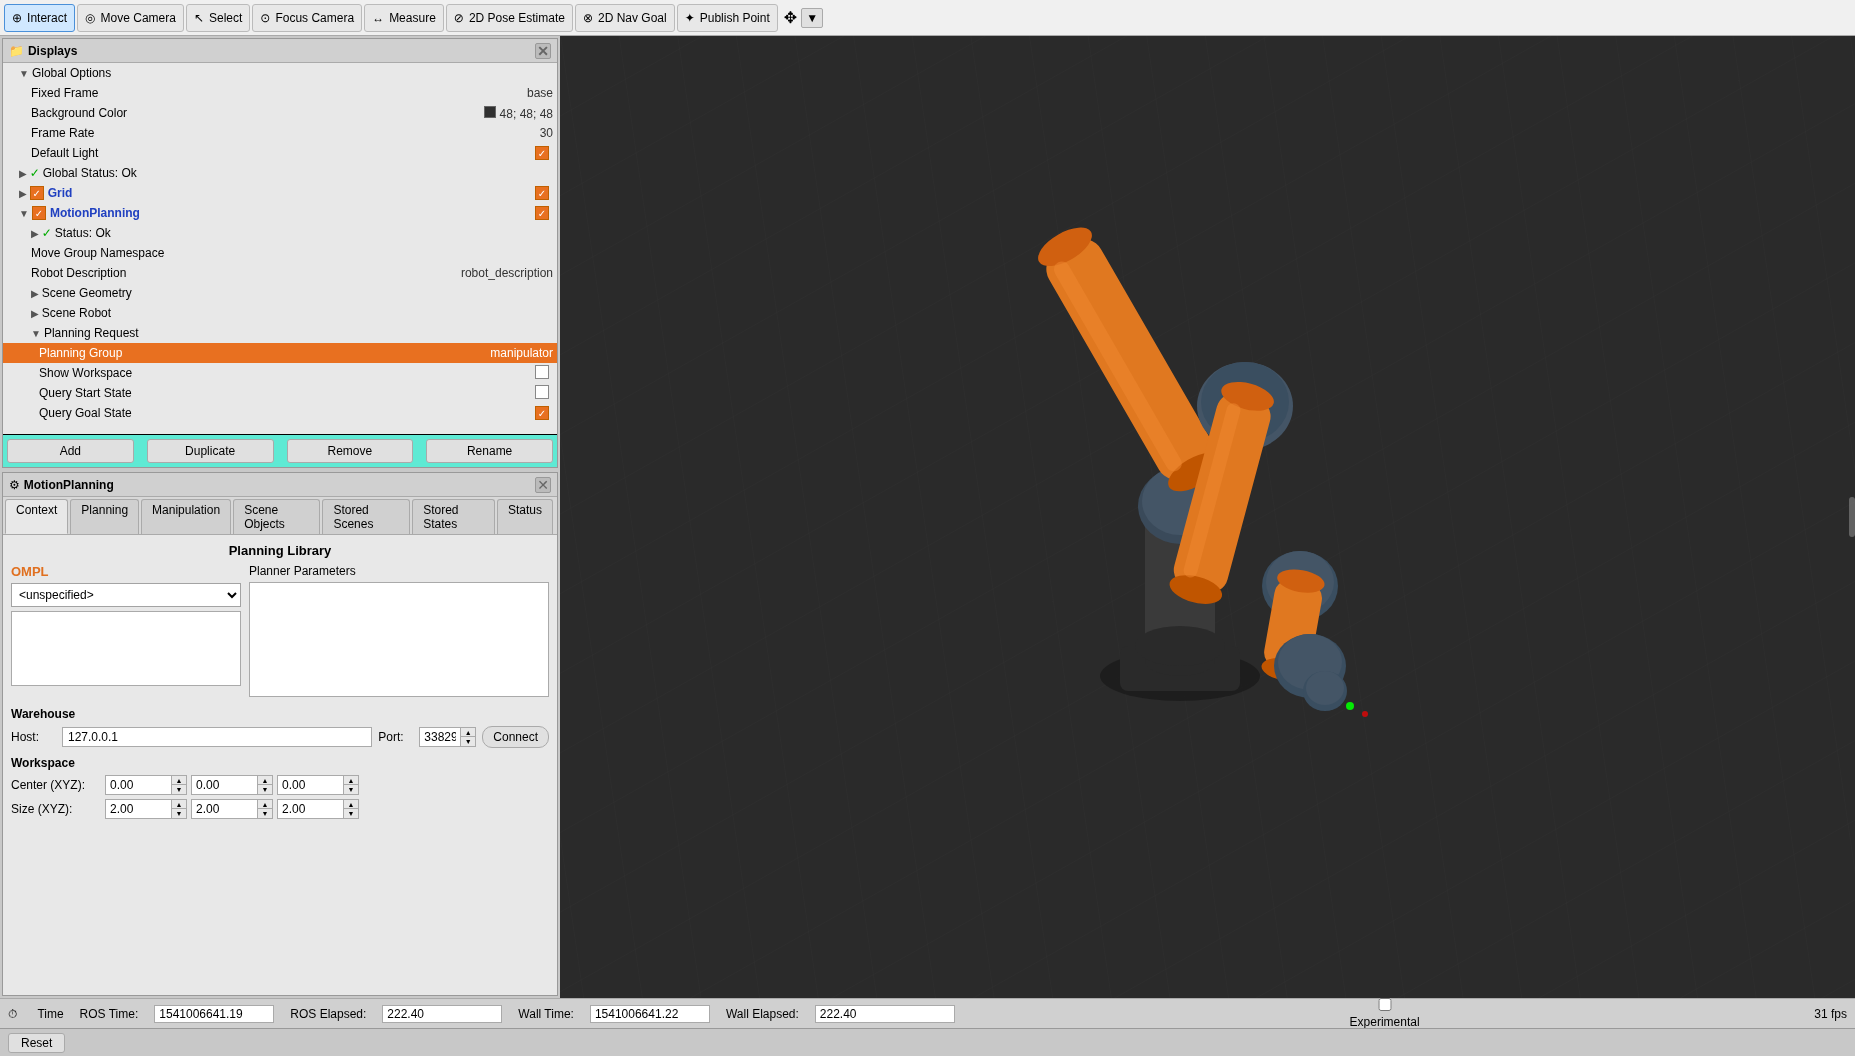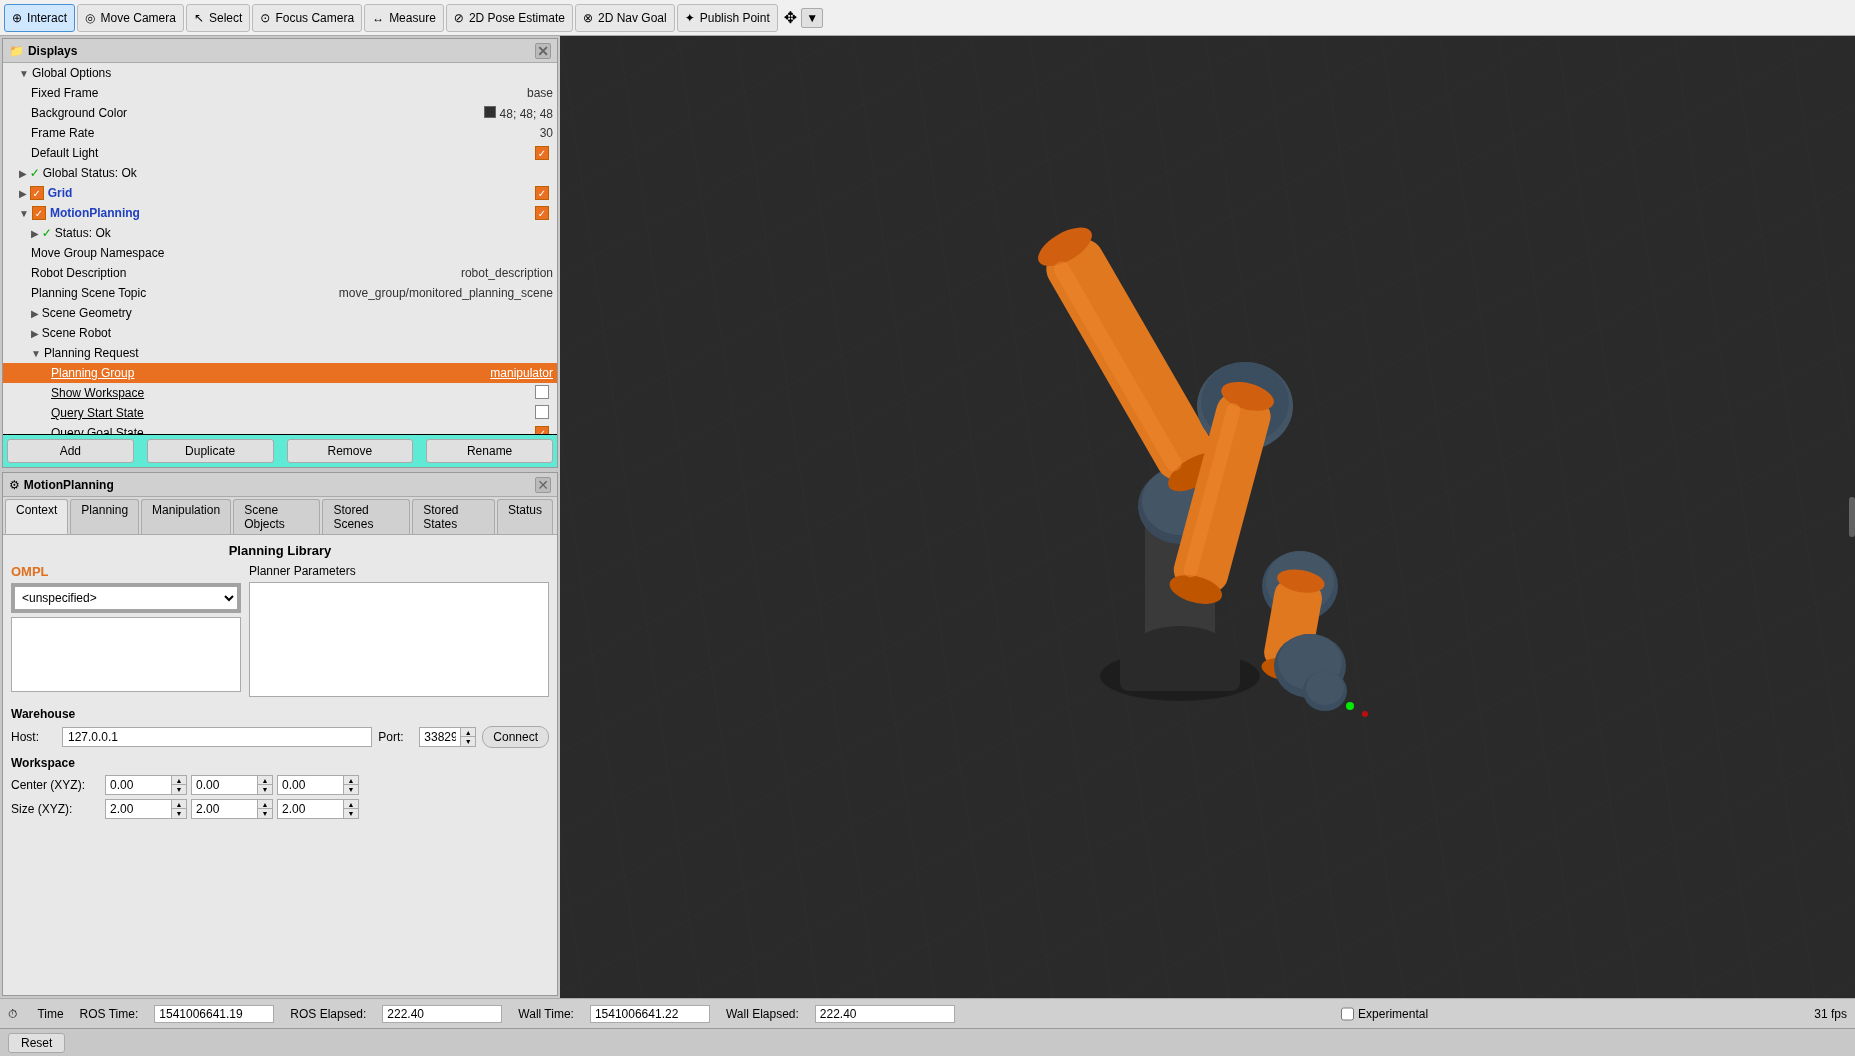--- a/index.html
+++ b/index.html
@@ -120,21 +120,21 @@
     .tree-item {
       display: flex;
       align-items: center;
       padding: 1px 4px;
       min-height: 20px;
       cursor: pointer;
     }
     .tree-item.selected { background: #e87020; color: white; }
     .tree-item.indent-1 { padding-left: 16px; }
     .tree-item.indent-2 { padding-left: 28px; }
-    .tree-item.indent-3 { padding-left: 48px; text-decoration: underline; }
+    .tree-item.indent-3 { padding-left: 36px; }
     .tree-label { flex: 1; }
     .tree-value { color: #333; font-size: 12px; }
     .tree-item.selected .tree-value { color: white; }
     .expand-arrow { margin-right: 3px; font-size: 10px; color: #555; }
     .check-indicator {
       width: 14px;
       height: 14px;
       border: 1px solid #888;
       background: white;
       margin-right: 4px;
@@ -231,21 +231,21 @@
     }
     .col-left { flex: 0 0 230px; }
     .col-right { flex: 1; }
     .planner-params-label {
       font-size: 12px;
       margin-bottom: 4px;
     }
     select.planner-select {
       width: 100%;
       padding: 3px;
-      border: 4px solid #a3a3a3;
+      border: 1px solid #a3a3a3;
       background: white;
       font-size: 12px;
     }
 
     .form-row {
       display: flex;
       align-items: center;
       margin-bottom: 5px;
       gap: 6px;
     }
@@ -351,20 +351,21 @@
       width: 120px;
     }
     #fps-display {
       margin-left: auto;
       font-size: 12px;
     }
     .experimental-check {
       display: flex;
       gap: 4px;
       margin-left: auto;
+      flex-direction: column;
     }
 
     
     #bottom-row {
       display: flex;
       align-items: center;
       background: #c8c8c8;
       border-top: 1px solid #999;
       height: 28px;
       padding: 0 8px;
@@ -530,24 +531,20 @@
           </div>
           <div class="tree-item indent-2">
             <span class="tree-label">Move Group Namespace</span>
             <span class="tree-value"></span>
           </div>
           <div class="tree-item indent-2">
             <span class="tree-label">Robot Description</span>
             <span class="tree-value">robot_description</span>
           </div>
           <div class="tree-item indent-2">
-            <span class="tree-label">Planning Scene Topic</span>
-            <span class="tree-value">move_group/monitored_planning_scene</span>
-          </div>
-          <div class="tree-item indent-2">
             <span class="expand-arrow">▶</span>
             <span class="tree-label">Scene Geometry</span>
           </div>
           <div class="tree-item indent-2">
             <span class="expand-arrow">▶</span>
             <span class="tree-label">Scene Robot</span>
           </div>
           <div class="tree-item indent-2">
             <span class="expand-arrow">▼</span>
             <span class="tree-label">Planning Request</span>

